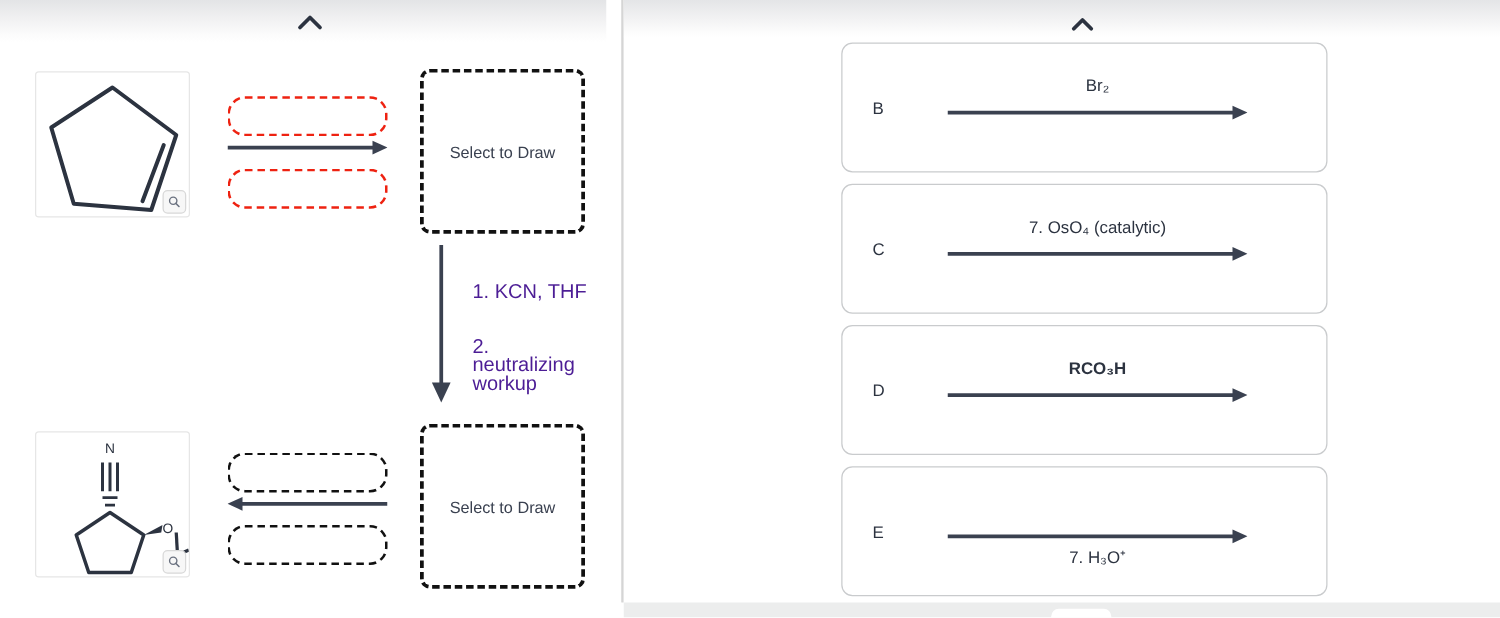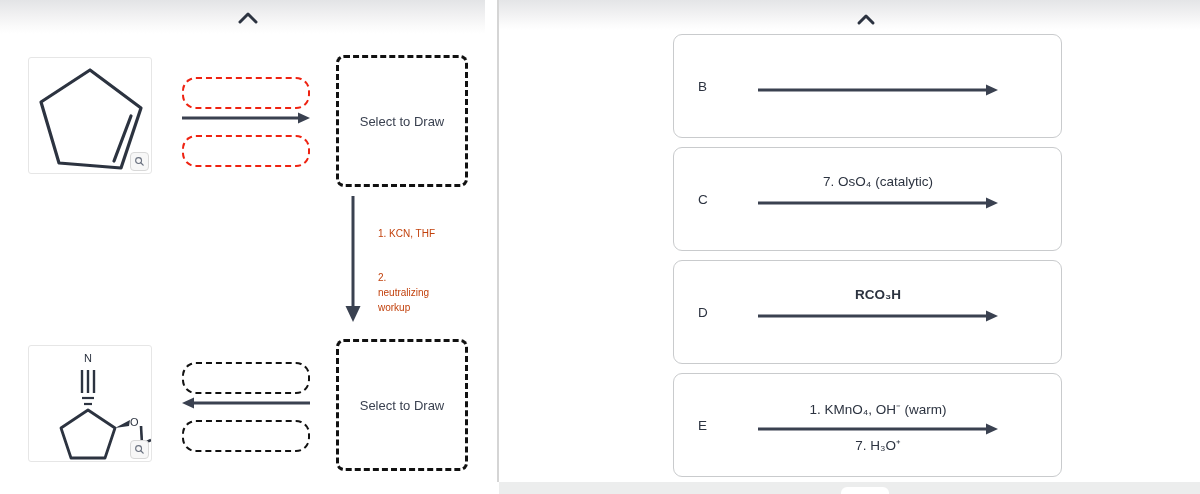--- a/index.html
+++ b/index.html
@@ -74,22 +74,22 @@
     display: flex; align-items: center; justify-content: center;
     color: #3a4150;
     font-size: 13px;
     background: #ffffff;
   }
 
   #v-arrow { position: absolute; left: 344px; top: 196px; }
   #v-arrow svg { display: block; }
   .v-label {
     position: absolute;
-    color: #c2410c;
-    font-size: 10px;
+    color: #4c1d95;
+    font-size: 16px;
     line-height: 15px;
     white-space: pre-line;
   }
 
   
   #divider {
     position: absolute; left: 497px; top: 0;
     width: 2px; height: 482px;
     background: #d5d5d5;
   }
@@ -263,20 +263,21 @@
   </div>
 
   <div id="divider"></div>
 
   <div id="right-pane">
 
     <div class="rg-card partial" style="top:-28px; height:38px;"></div>
 
     <div class="rg-card" style="top:34px; height:104px;">
       <div class="rg-letter" style="top:44px;">B</div>
+      <div class="rg-top" style="top:26px;">Br₂</div>
       <div class="rg-arrow" style="top:48px;">
         <svg width="240" height="14" viewBox="0 0 240 14">
           <line x1="0" y1="7" x2="230" y2="7" stroke="#3a4150" stroke-width="3"></line>
           <polygon points="228,1.5 240,7 228,12.5" fill="#3a4150"></polygon>
         </svg>
       </div>
     </div>
 
     <div class="rg-card" style="top:147px; height:104px;">
       <div class="rg-letter" style="top:44px;">C</div>
@@ -296,21 +297,20 @@
         <svg width="240" height="14" viewBox="0 0 240 14">
           <line x1="0" y1="7" x2="230" y2="7" stroke="#3a4150" stroke-width="3"></line>
           <polygon points="228,1.5 240,7 228,12.5" fill="#3a4150"></polygon>
         </svg>
       </div>
       <div class="rg-bot" style="top:62px;"></div>
     </div>
 
     <div class="rg-card" style="top:373px; height:104px;">
       <div class="rg-letter" style="top:44px;">E</div>
-      <div class="rg-top" style="top:26px;">1. KMnO₄, OH⁻ (warm)</div>
       <div class="rg-arrow" style="top:48px;">
         <svg width="240" height="14" viewBox="0 0 240 14">
           <line x1="0" y1="7" x2="230" y2="7" stroke="#3a4150" stroke-width="3"></line>
           <polygon points="228,1.5 240,7 228,12.5" fill="#3a4150"></polygon>
         </svg>
       </div>
       <div class="rg-bot" style="top:62px;">7. H₃O⁺</div>
     </div>
 
     <div id="right-scroll-shadow"></div>

